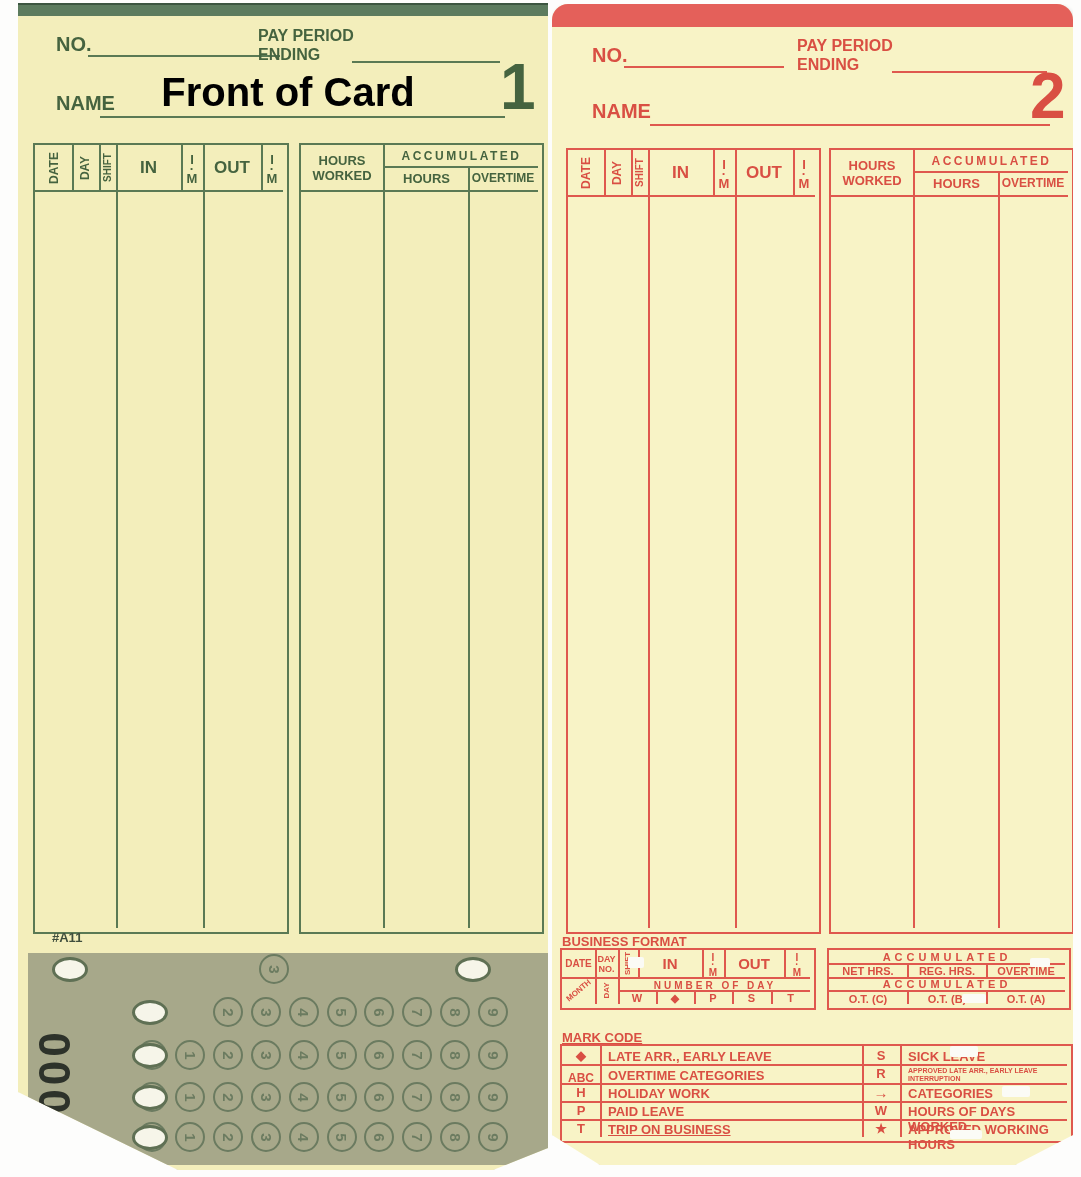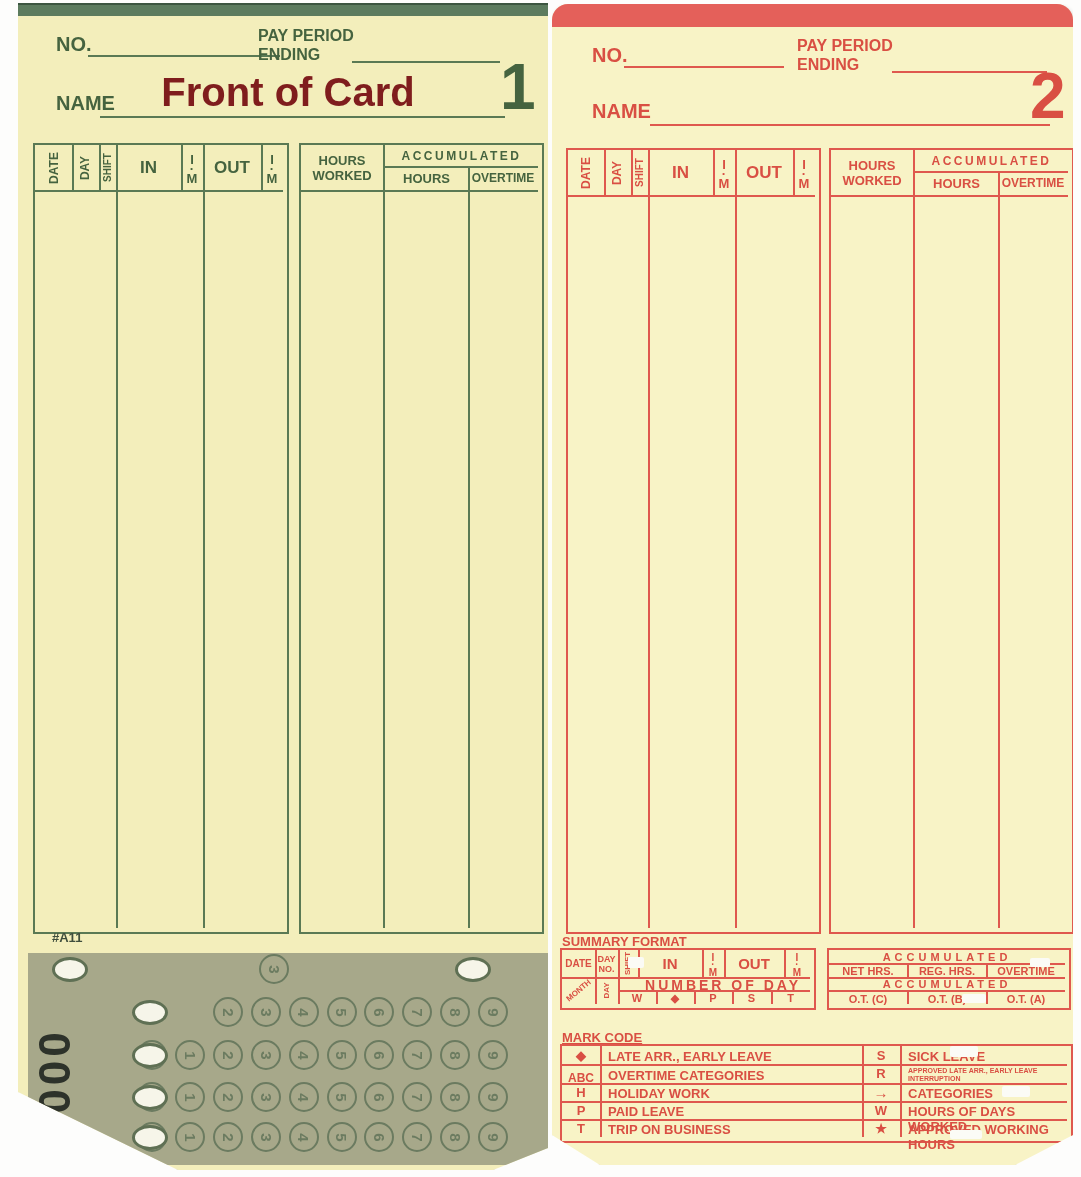--- a/index.html
+++ b/index.html
@@ -24,21 +24,21 @@
 
   
   #back-card{left:552px;top:4px;width:521px;height:1161px;background:#f8f3c6;
     box-shadow:1px 2px 4px rgba(0,0,0,.18);border-radius:16px 16px 0 0;
     clip-path:polygon(0 0,100% 0,100% calc(100% - 30px),calc(100% - 58px) 100%,48px 100%,0 calc(100% - 30px));}
   .r-ink{color:#d94f43;}
   .r-line{background:#df584e;}
   #back-band{left:0;top:0;width:100%;height:23px;background:#e4605a;border-radius:16px 16px 0 0;}
   .rtable{position:absolute;border:2px solid #df584e;}
 
-  .blue-overlay{color:#7f1d1d;font-weight:bold;font-size:40px;letter-spacing:0;}
+  .blue-overlay{color:#000000;font-weight:bold;font-size:40px;letter-spacing:0;}
   .side-num{font-weight:bold;font-size:64px;line-height:1;}
 
   .imcell{white-space:pre-line;line-height:.72;font-size:13px;font-weight:bold;padding-top:3px;}
 
   
   #stub{left:10px;top:950px;width:520px;height:212px;background:#a7a88a;
     clip-path:polygon(0 0,100% 0,100% 100%,75px 100%,0 152px);}
   .digit-circle{position:absolute;width:26px;height:26px;border:2px solid #6b7b60;border-radius:50%;
     color:#6b7b60;font-weight:bold;font-size:15px;display:flex;align-items:center;justify-content:center;z-index:2;}
   .punch-hole{position:absolute;width:30px;height:19px;background:#f6f5e9;border:3px solid #5f7054;
@@ -295,21 +295,21 @@
       <div class="hl r-line" style="left:82px;top:21px;width:155px;height:2px;"></div>
       <div class="vl r-line" style="left:167px;top:21px;width:2px;height:757px;"></div>
       <div class="hl r-line" style="left:0;top:45px;width:237px;height:2px;"></div>
       <div class="abs ctr b r-ink pre" style="left:0;top:0;width:82px;height:45px;font-size:13px;line-height:15px;">HOURS
 WORKED</div>
       <div class="abs ctr b r-ink" style="left:84px;top:0;width:153px;height:21px;font-size:12px;letter-spacing:2.5px;">ACCUMULATED</div>
       <div class="abs ctr b r-ink" style="left:84px;top:21px;width:83px;height:24px;font-size:13px;">HOURS</div>
       <div class="abs ctr b r-ink" style="left:167px;top:21px;width:70px;height:24px;font-size:12px;">OVERTIME</div>
     </div>
 
-    <div class="abs b r-ink" style="left:10px;top:930px;font-size:13px;">SUMMARY FORMAT</div>
+    <div class="abs b r-ink" style="left:10px;top:930px;font-size:13px;">BUSINESS FORMAT</div>
 
     <div class="rtable" style="left:8px;top:944px;width:252px;height:58px;">
       <div class="hl r-line" style="left:0;top:27px;width:248px;height:2px;"></div>
       <div class="vl r-line" style="left:33px;top:0;width:2px;height:54px;"></div>
       <div class="vl r-line" style="left:56px;top:0;width:2px;height:54px;"></div>
       <div class="vl r-line" style="left:76px;top:0;width:2px;height:27px;"></div>
       <div class="vl r-line" style="left:140px;top:0;width:2px;height:27px;"></div>
       <div class="vl r-line" style="left:162px;top:0;width:2px;height:27px;"></div>
       <div class="vl r-line" style="left:222px;top:0;width:2px;height:27px;"></div>
       <div class="abs ctr b r-ink" style="left:0;top:0;width:33px;height:27px;font-size:10px;">DATE</div>
@@ -329,21 +329,21 @@
           <span class="imcell" style="font-size:10px;">I
 ·
 M</span>
         </div>
       <div class="abs ctr r-ink" style="left:0;top:27px;width:33px;height:27px;">
           <span class="b" style="font-size:8px;transform:rotate(-40deg);display:inline-block;">MONTH</span>
         </div>
       <div class="abs ctr r-ink" style="left:33px;top:27px;width:23px;height:27px;">
           <span class="vrot b" style="font-size:8px;">DAY</span>
         </div>
-      <div class="abs ctr b r-ink" style="left:58px;top:27px;width:190px;height:16px;font-size:14px;letter-spacing:3px;padding-left:8px;">NUMBER OF DAY</div>
+      <div class="abs ctr b r-ink" style="left:58px;top:27px;width:190px;height:16px;font-size:10px;letter-spacing:3px;">NUMBER OF DAY</div>
       <div class="hl r-line" style="left:56px;top:40px;width:192px;height:2px;"></div>
       <div class="vl r-line" style="left:94px;top:40px;width:2px;height:14px;"></div>
       <div class="vl r-line" style="left:132px;top:40px;width:2px;height:14px;"></div>
       <div class="vl r-line" style="left:170px;top:40px;width:2px;height:14px;"></div>
       <div class="vl r-line" style="left:209px;top:40px;width:2px;height:14px;"></div>
       <div class="abs ctr b r-ink" style="left:56px;top:42px;width:38px;height:12px;font-size:11px;">W</div>
       <div class="abs ctr b r-ink" style="left:94px;top:42px;width:38px;height:12px;font-size:11px;">◆</div>
       <div class="abs ctr b r-ink" style="left:132px;top:42px;width:38px;height:12px;font-size:11px;">P</div>
       <div class="abs ctr b r-ink" style="left:170px;top:42px;width:39px;height:12px;font-size:11px;">S</div>
       <div class="abs ctr b r-ink" style="left:209px;top:42px;width:39px;height:12px;font-size:11px;">T</div>
@@ -393,21 +393,21 @@
       <div class="abs b r-ink" style="left:46px;top:40px;font-size:13px;">HOLIDAY WORK</div>
       <div class="abs ctr b r-ink" style="left:300px;top:37px;width:38px;height:18px;font-size:15px;">→</div>
       <div class="abs b r-ink" style="left:346px;top:40px;font-size:13px;">CATEGORIES</div>
 
       <div class="abs ctr b r-ink" style="left:0;top:55px;width:38px;height:18px;font-size:13px;">P</div>
       <div class="abs b r-ink" style="left:46px;top:58px;font-size:13px;">PAID LEAVE</div>
       <div class="abs ctr b r-ink" style="left:300px;top:55px;width:38px;height:18px;font-size:13px;">W</div>
       <div class="abs b r-ink" style="left:346px;top:58px;font-size:13px;">HOURS OF DAYS WORKED</div>
 
       <div class="abs ctr b r-ink" style="left:0;top:73px;width:38px;height:18px;font-size:13px;">T</div>
-      <div class="abs b r-ink" style="left:46px;top:76px;font-size:13px;">TRIP ON BUSINESS</div>
+      <div class="abs b r-ink" style="left:46px;top:76px;font-size:13px;text-decoration:underline;">TRIP ON BUSINESS</div>
       <div class="abs ctr b r-ink" style="left:300px;top:73px;width:38px;height:18px;font-size:13px;">★</div>
       <div class="abs b r-ink" style="left:346px;top:76px;font-size:13px;">APPROVED WORKING HOURS</div>
     </div>
 
     <div class="wo" style="left:76px;top:953px;width:16px;height:11px;"></div>
     <div class="wo" style="left:478px;top:954px;width:20px;height:9px;"></div>
     <div class="wo" style="left:410px;top:990px;width:24px;height:9px;"></div>
     <div class="wo" style="left:398px;top:1042px;width:28px;height:11px;"></div>
     <div class="wo" style="left:450px;top:1082px;width:28px;height:11px;"></div>
     <div class="wo" style="left:398px;top:1126px;width:32px;height:9px;"></div>

